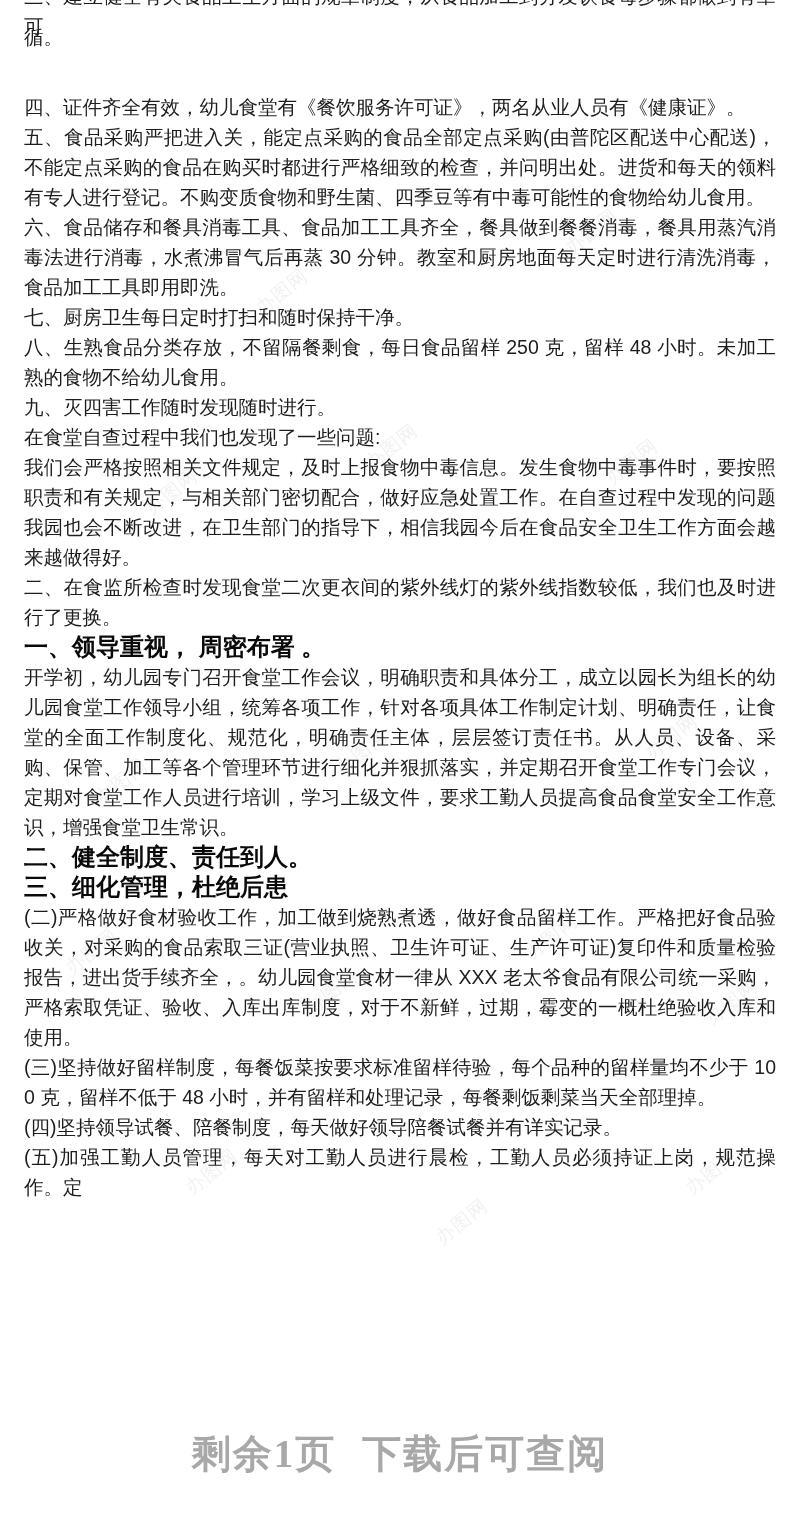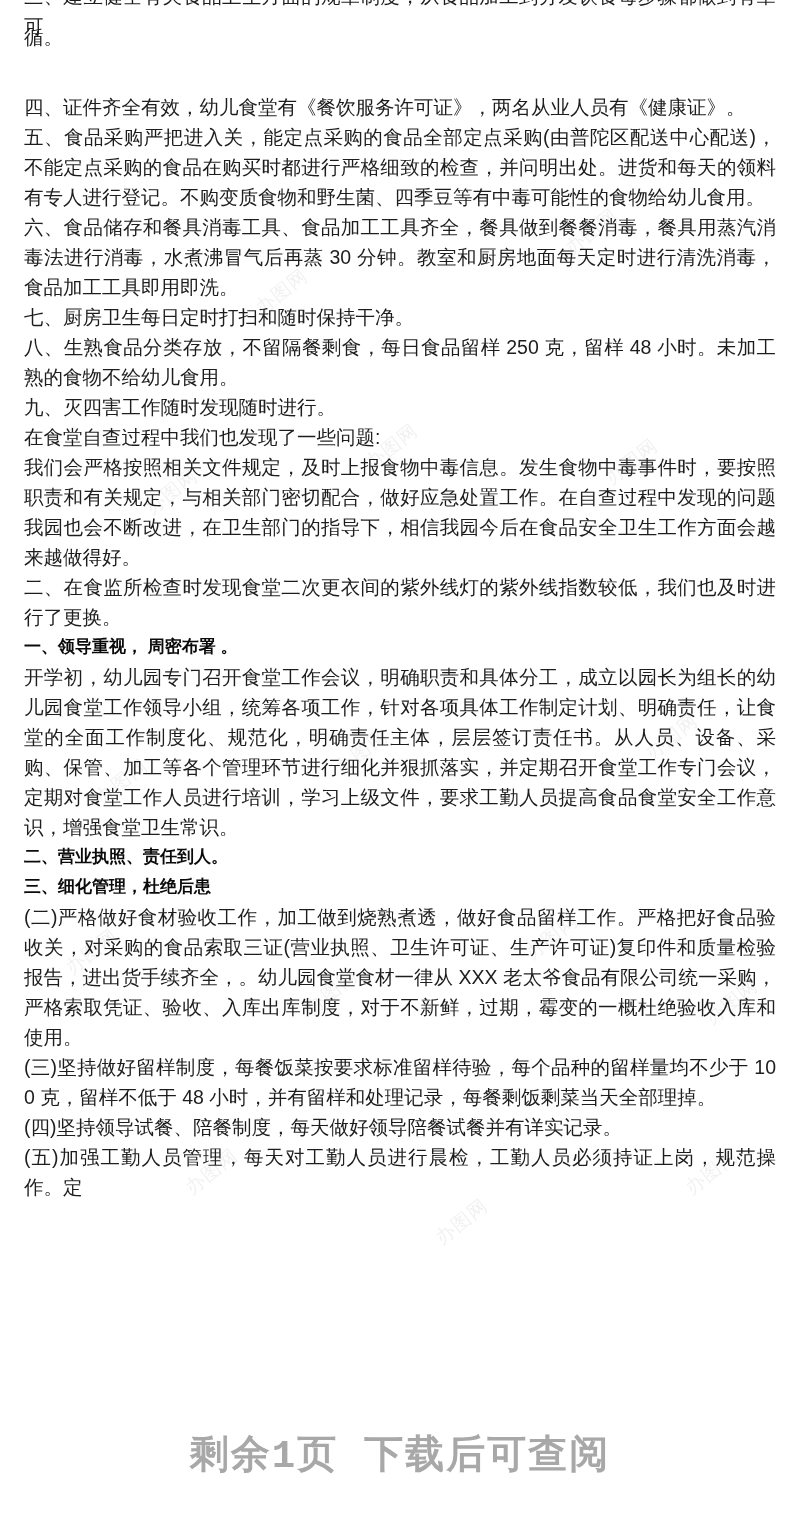--- a/index.html
+++ b/index.html
@@ -60,21 +60,21 @@
     color: #1d1d1d;
     text-align: justify;
     text-justify: inter-ideograph;
     letter-spacing: 0px;
     font-weight: 400;
     word-break: break-all;
   }
 
   p.heading {
     margin: 0;
-    font-size: 17px;
+    font-size: 24px;
     line-height: 30px;
     color: #0a0a0a;
     font-weight: 700;
     letter-spacing: 0px;
   }
 
   
   .top-clipped {
     position: absolute;
     left: 24px;
@@ -101,21 +101,21 @@
     bottom: 46px;
     text-align: center;
     z-index: 3;
   }
   .footer-text {
     display: inline-block;
     font-size: 39px;
     font-weight: 700;
     color: #a8a8a8;
     letter-spacing: 2px;
-    font-family: Liberation Mono, monospace;
+    font-family: Liberation Serif, serif;
   }
   .footer-gap {
     display: inline-block;
     width: 26px;
   }
 </style>
 </head>
 <body>
 
 <div class="page">
@@ -152,21 +152,21 @@
     <p class="para">七、厨房卫生每日定时打扫和随时保持干净。</p>
     <p class="para">八、生熟食品分类存放，不留隔餐剩食，每日食品留样 250 克，留样 48 小时。未加工熟的食物不给幼儿食用。</p>
     <p class="para">九、灭四害工作随时发现随时进行。</p>
     <p class="para">在食堂自查过程中我们也发现了一些问题:</p>
     <p class="para">我们会严格按照相关文件规定，及时上报食物中毒信息。发生食物中毒事件时，要按照职责和有关规定，与相关部门密切配合，做好应急处置工作。在自查过程中发现的问题我园也会不断改进，在卫生部门的指导下，相信我园今后在食品安全卫生工作方面会越来越做得好。</p>
     <p class="para">二、在食监所检查时发现食堂二次更衣间的紫外线灯的紫外线指数较低，我们也及时进行了更换。</p>
 
     <p class="heading">一、领导重视， 周密布署 。</p>
     <p class="para">开学初，幼儿园专门召开食堂工作会议，明确职责和具体分工，成立以园长为组长的幼儿园食堂工作领导小组，统筹各项工作，针对各项具体工作制定计划、明确责任，让食堂的全面工作制度化、规范化，明确责任主体，层层签订责任书。从人员、设备、采购、保管、加工等各个管理环节进行细化并狠抓落实，并定期召开食堂工作专门会议，定期对食堂工作人员进行培训，学习上级文件，要求工勤人员提高食品食堂安全工作意识，增强食堂卫生常识。</p>
 
-    <p class="heading">二、营业执照、责任到人。</p>
+    <p class="heading">二、健全制度、责任到人。</p>
 
     <p class="heading">三、细化管理，杜绝后患</p>
     <p class="para">(二)严格做好食材验收工作，加工做到烧熟煮透，做好食品留样工作。严格把好食品验收关，对采购的食品索取三证(营业执照、卫生许可证、生产许可证)复印件和质量检验报告，进出货手续齐全，。幼儿园食堂食材一律从 XXX 老太爷食品有限公司统一采购，严格索取凭证、验收、入库出库制度，对于不新鲜，过期，霉变的一概杜绝验收入库和使用。</p>
     <p class="para">(三)坚持做好留样制度，每餐饭菜按要求标准留样待验，每个品种的留样量均不少于 100 克，留样不低于 48 小时，并有留样和处理记录，每餐剩饭剩菜当天全部理掉。</p>
     <p class="para">(四)坚持领导试餐、陪餐制度，每天做好领导陪餐试餐并有详实记录。</p>
     <p class="para">(五)加强工勤人员管理，每天对工勤人员进行晨检，工勤人员必须持证上岗，规范操作。定</p>
 
   </div>
 
   <div class="footer">

